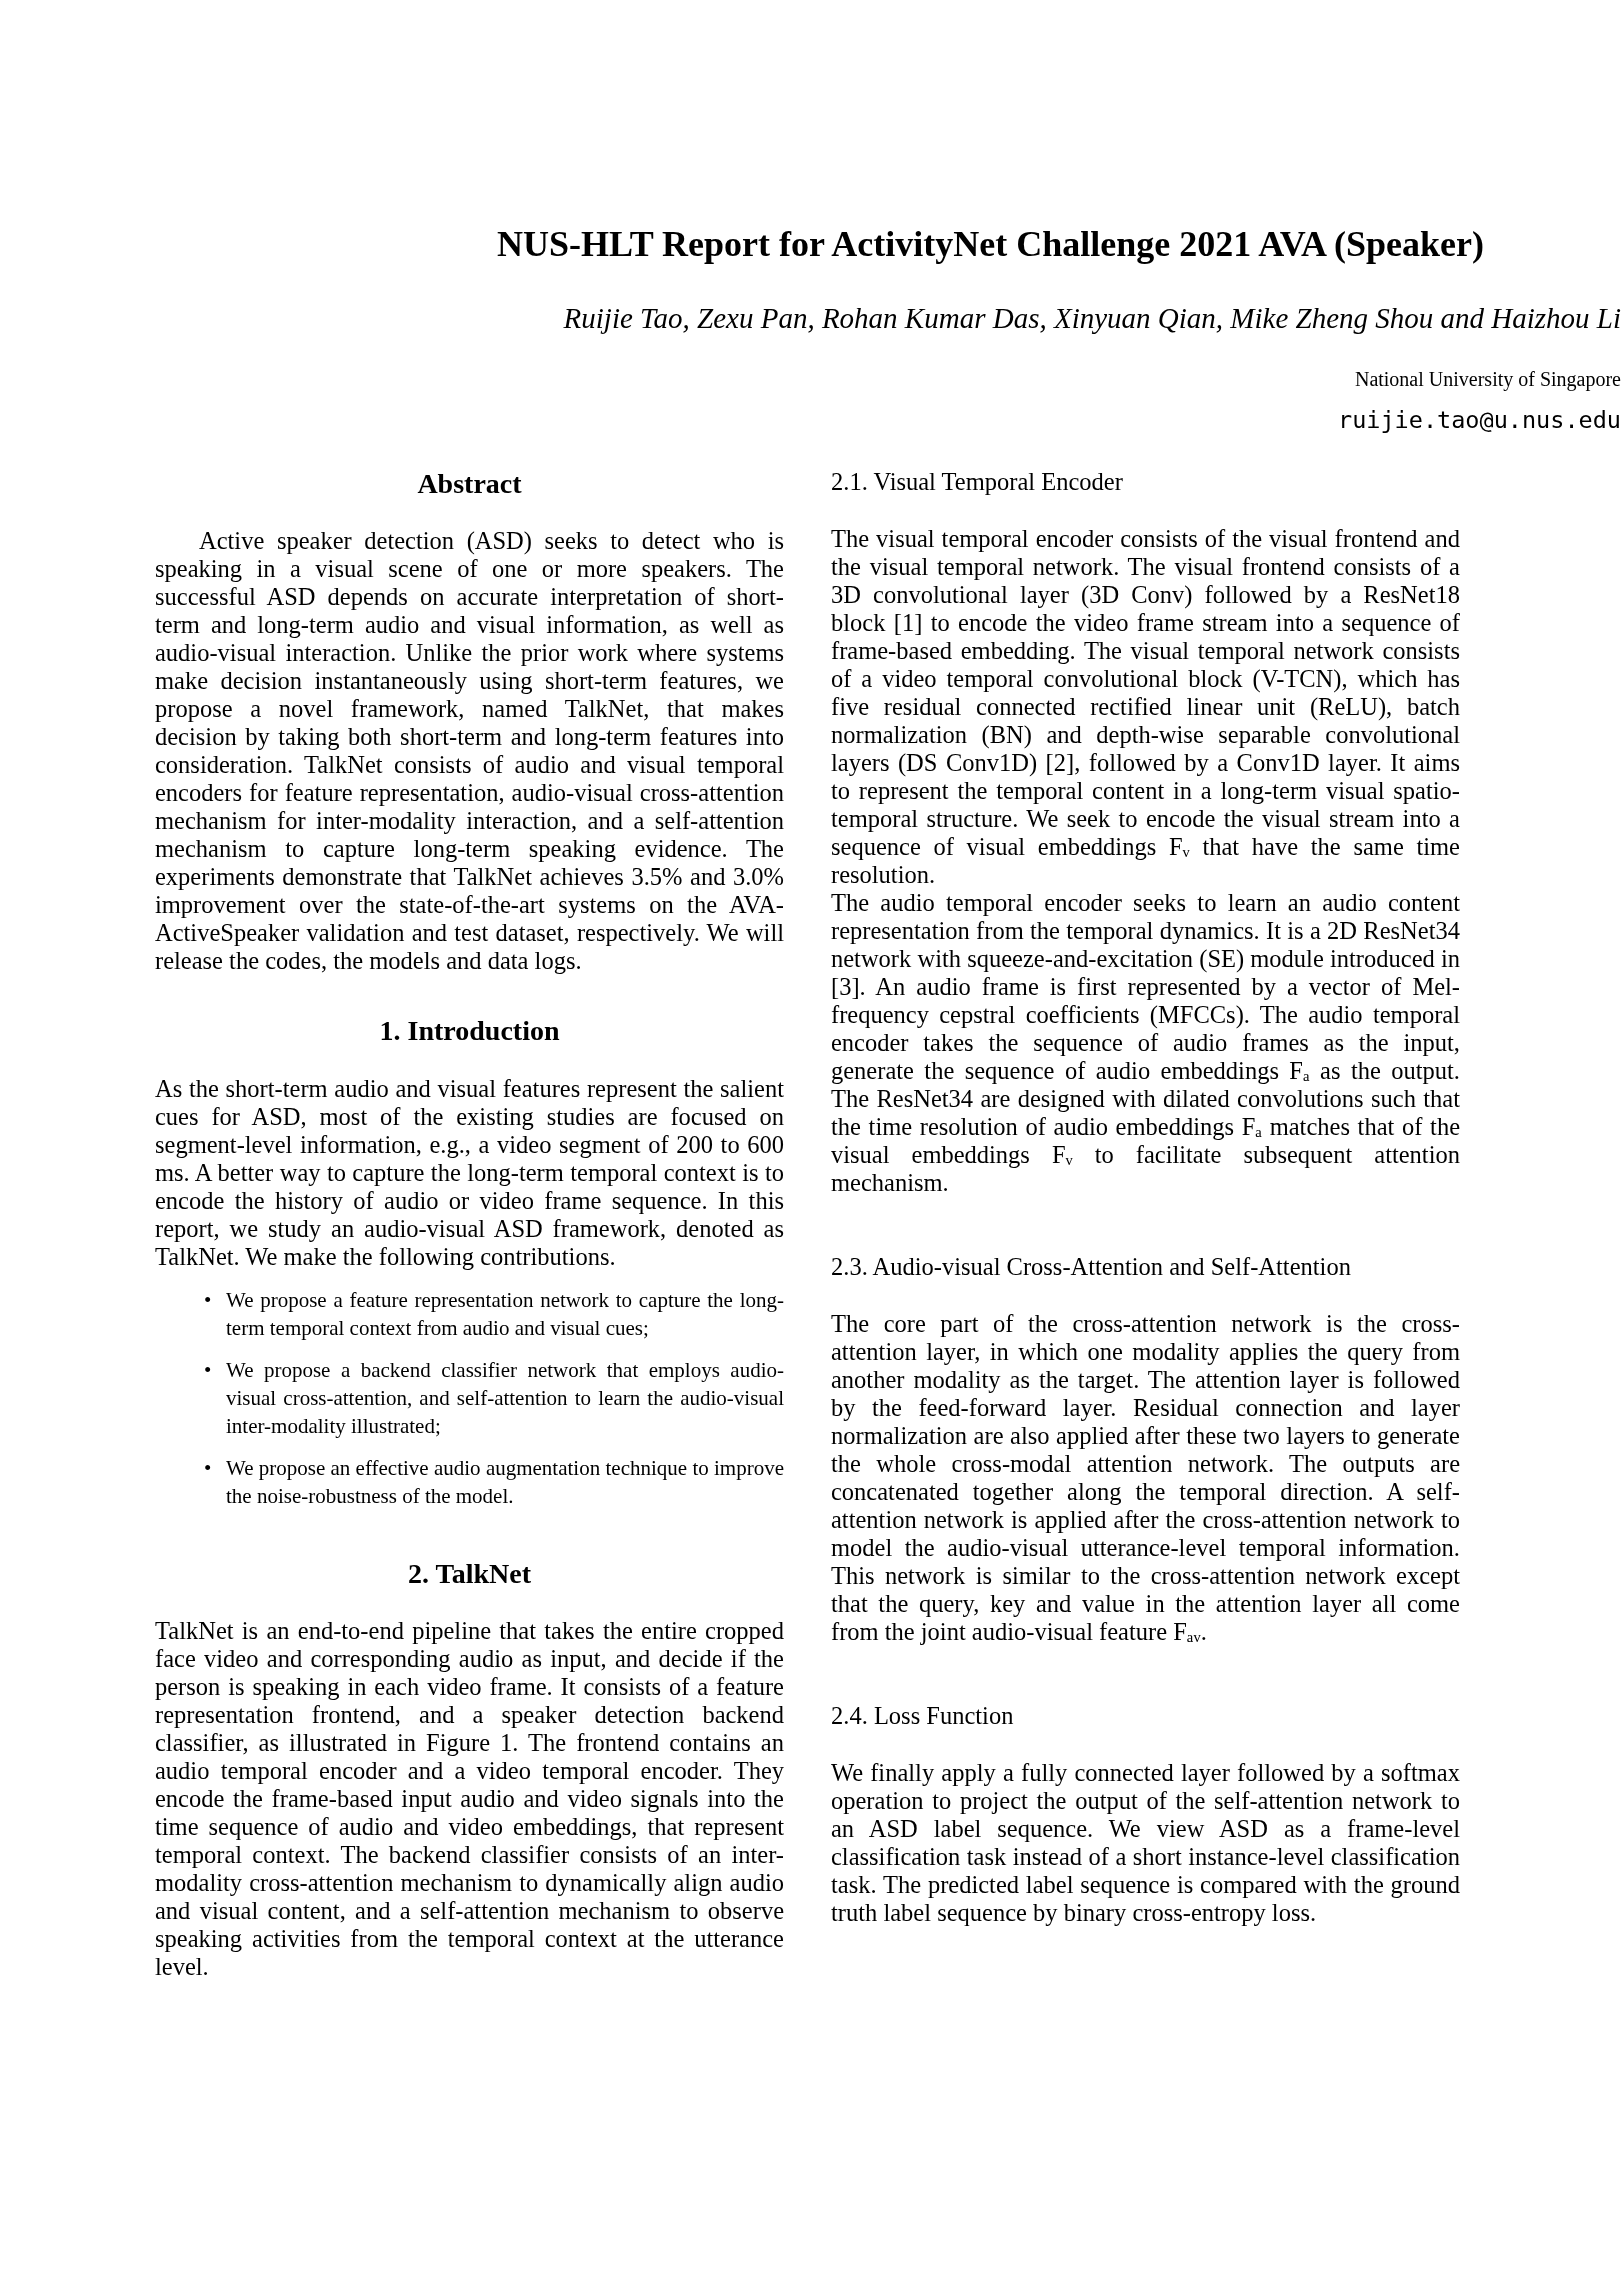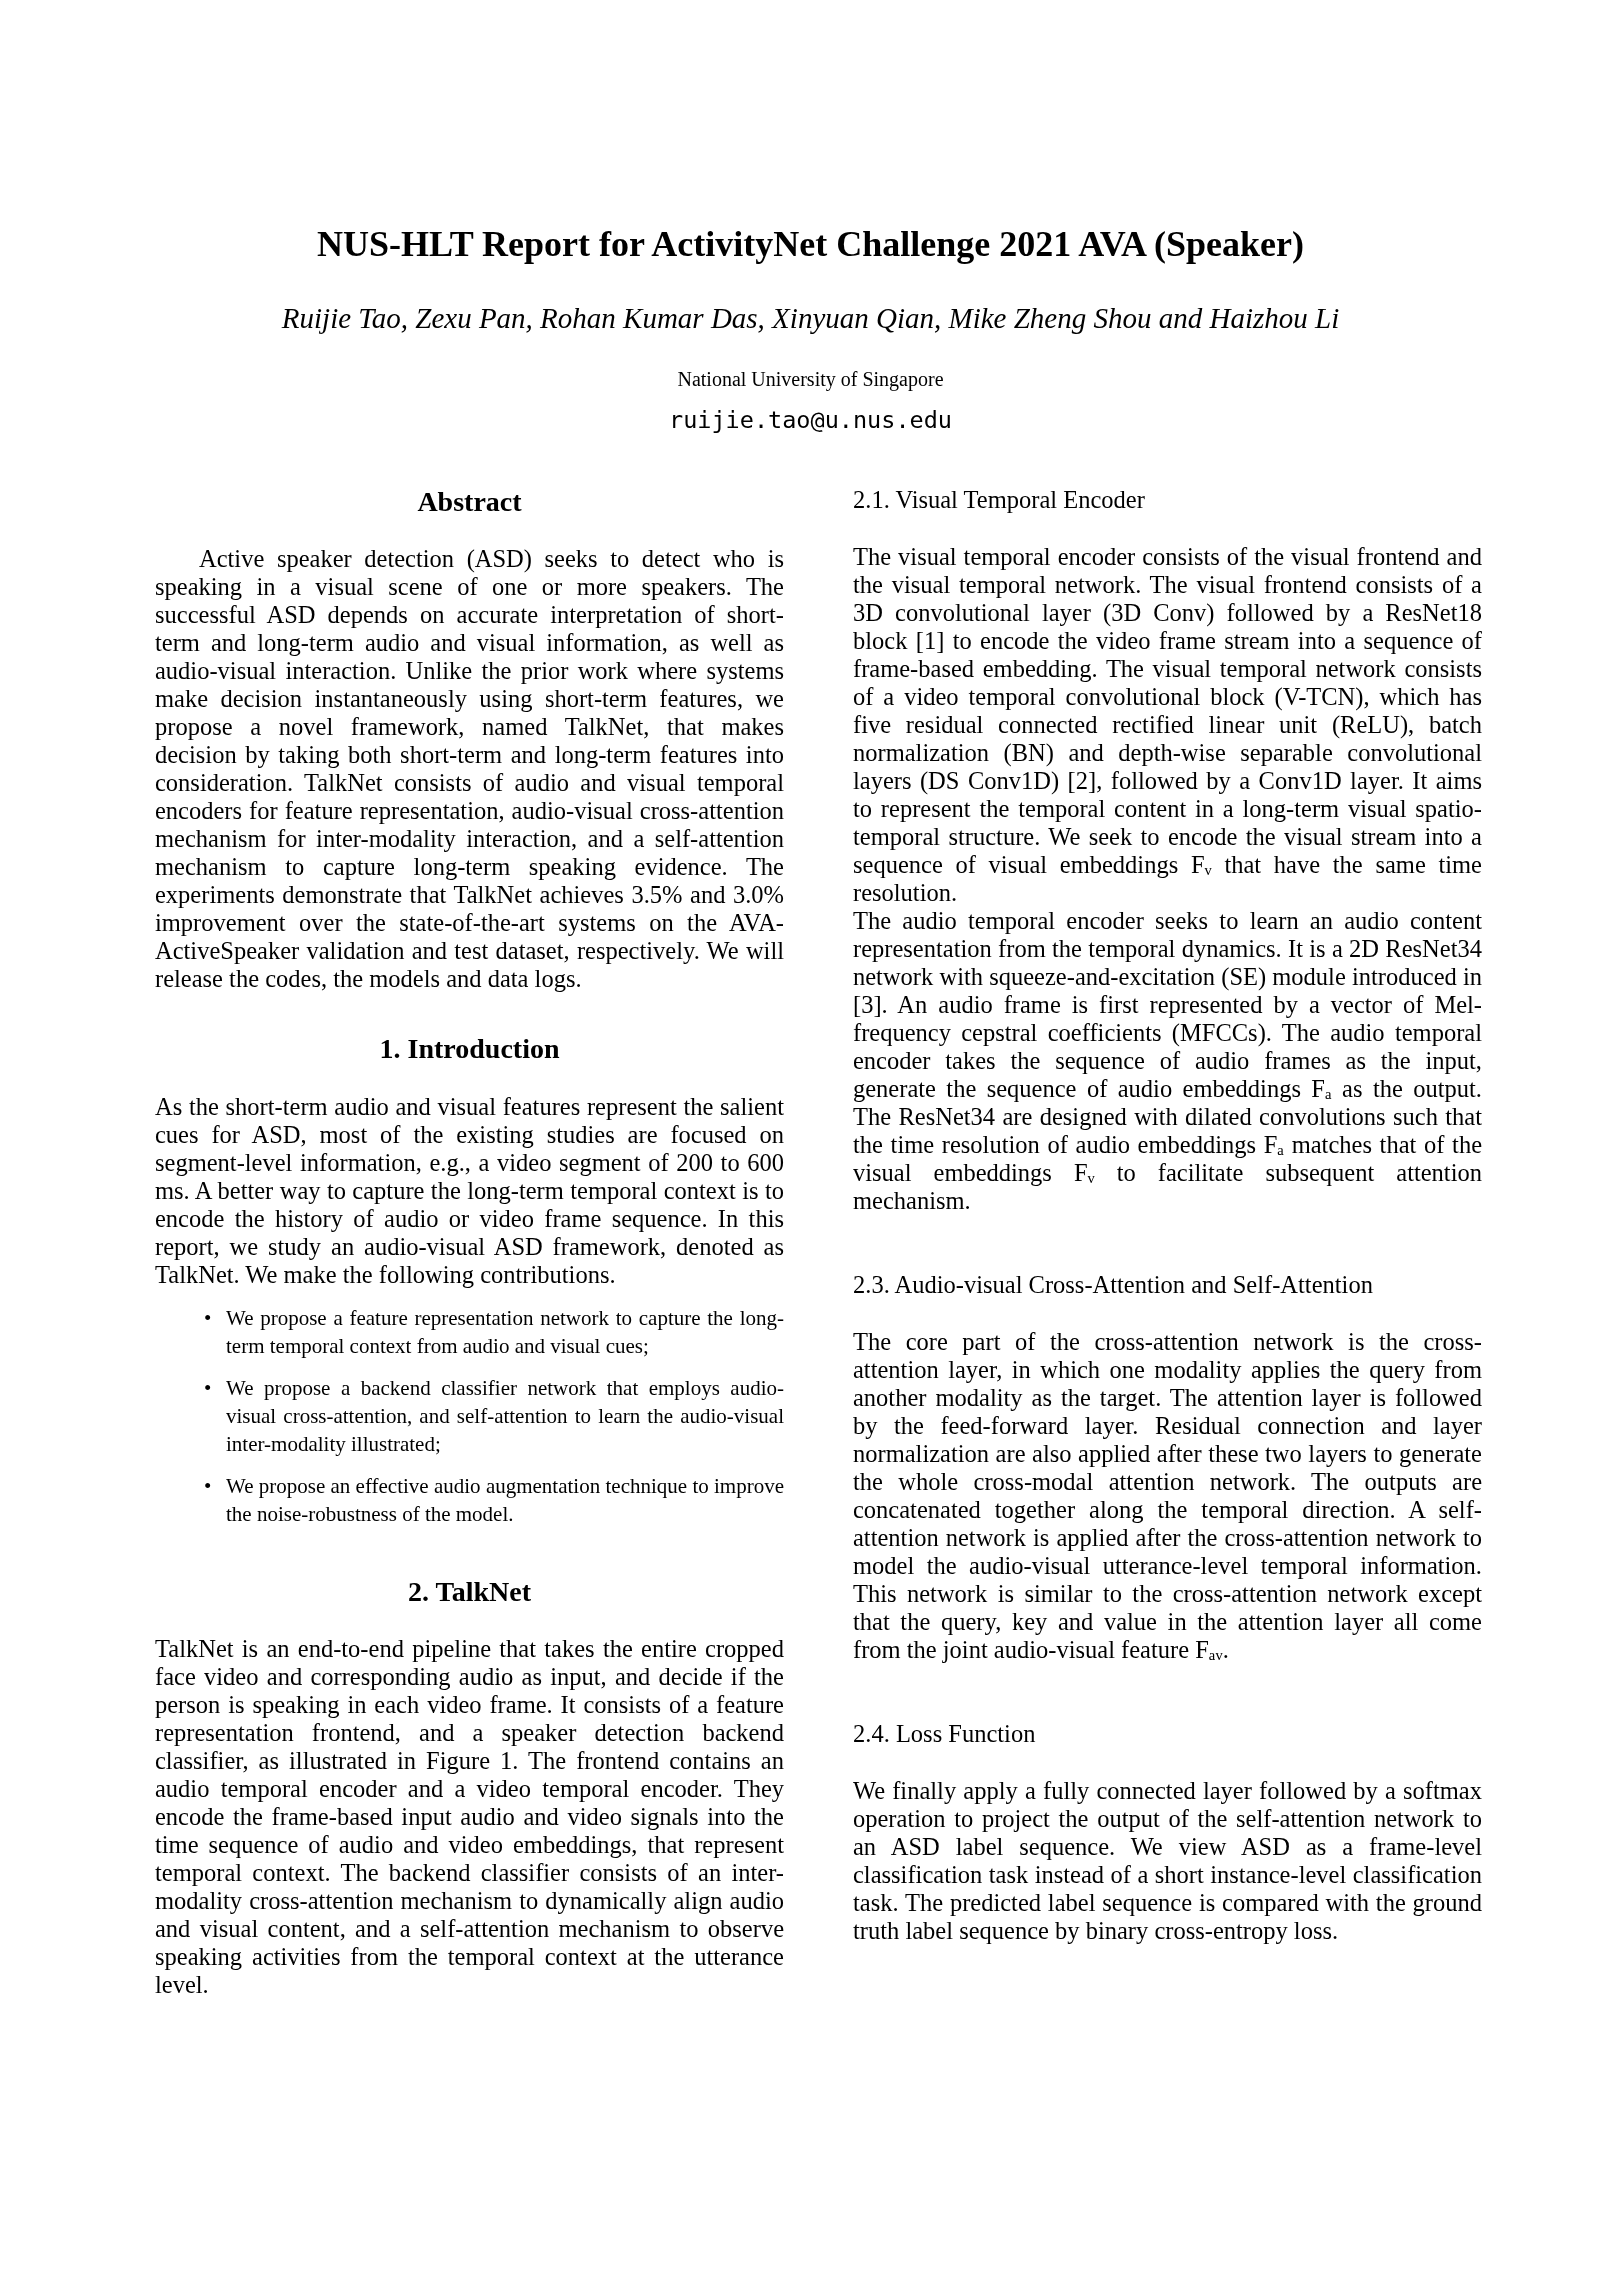--- a/index.html
+++ b/index.html
@@ -6,21 +6,21 @@
   .page {
     position: relative;
     width: 1621px;
     height: 2293px;
     margin: 0 auto;
     background: #ffffff;
     color: #000000;
     font-family: "Liberation Serif", "DejaVu Serif", serif;
     overflow: hidden;
   }
-  .header { text-align: center; }
+  .header { text-align: right; }
   .title {
     padding-top: 223px;
     font-size: 36px;
     line-height: 43px;
     font-weight: 700;
     margin: 0 137px;
   }
   .authors {
     margin-top: 35px;
     font-size: 29px;
@@ -33,24 +33,24 @@
     line-height: 35px;
   }
   .email {
     margin-top: 9.8px;
     font-size: 23.5px;
     line-height: 29px;
     font-family: "DejaVu Sans Mono", "Liberation Mono", monospace;
   }
   .columns {
     position: absolute;
-    top: 485px;
+    top: 467px;
     left: 155px;
     display: flex;
-    gap: 69px;
+    gap: 47px;
   }
   .col { width: 629px; }
   .body-text {
     font-size: 24.5px;
     line-height: 28px;
     text-align: justify;
     margin: 0;
     hyphens: auto;
     -webkit-hyphens: auto;
   }

